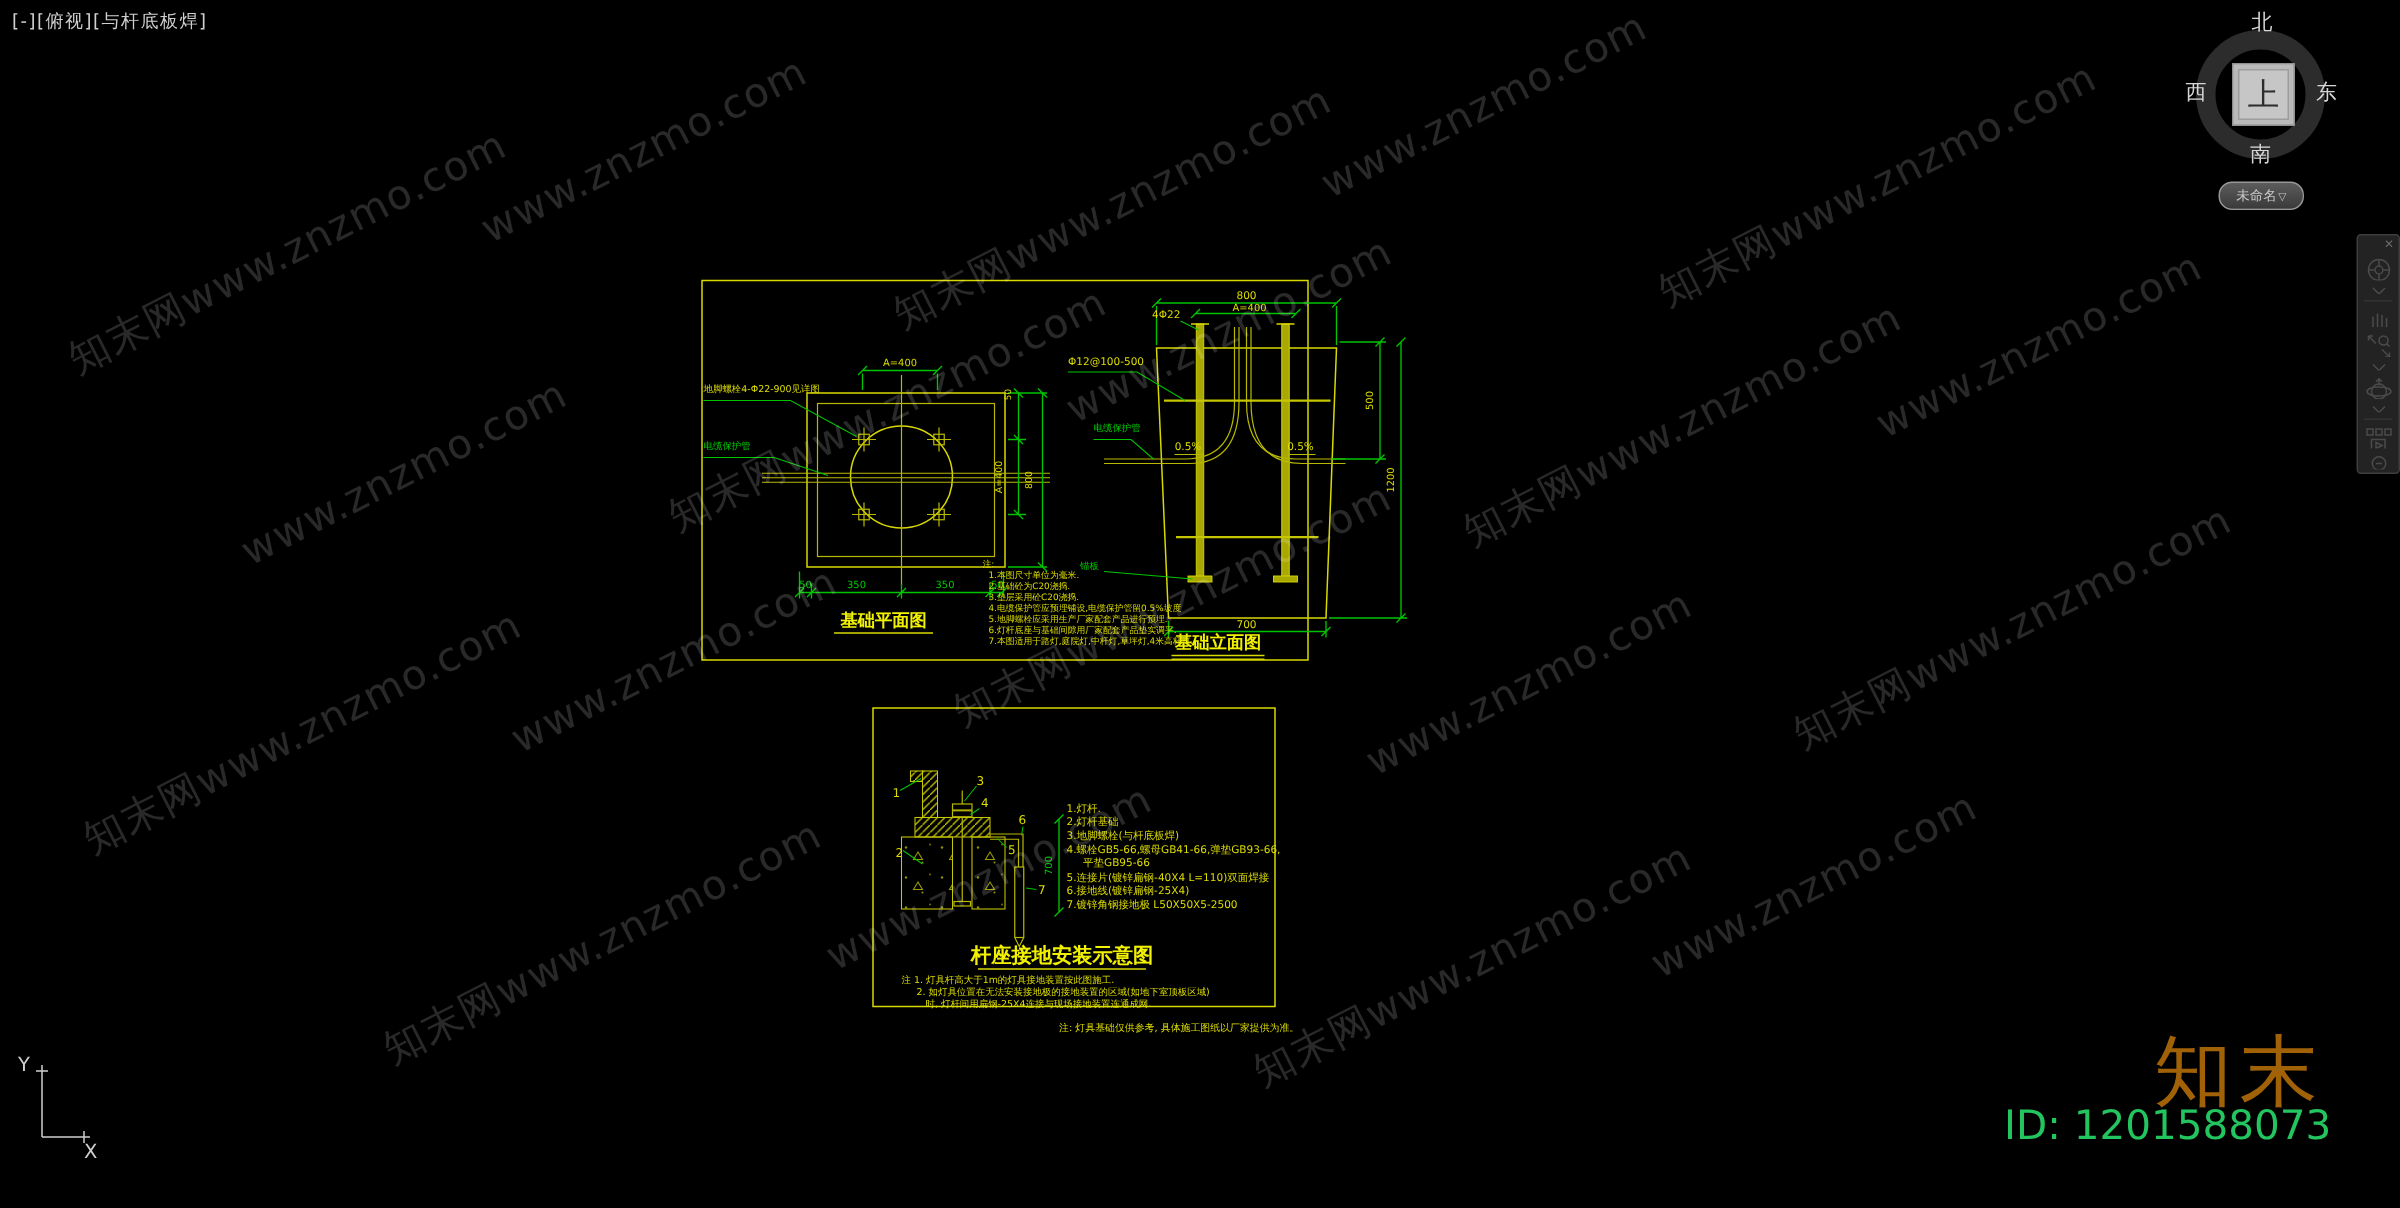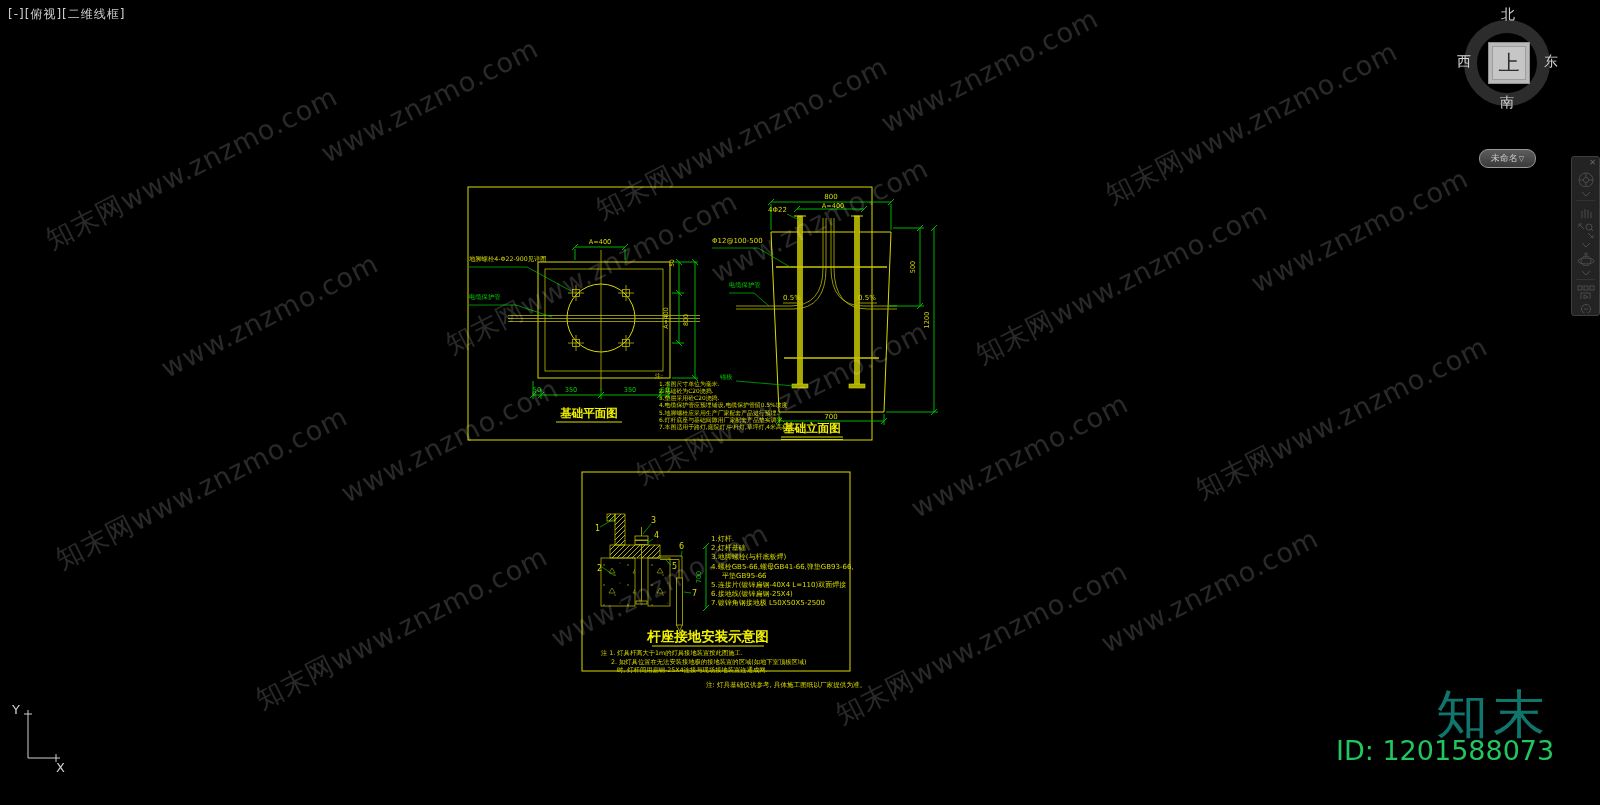--- a/index.html
+++ b/index.html
@@ -27,40 +27,40 @@
   .vc-ring{position:absolute;left:1464px;top:20px;width:60px;height:60px;border:13px solid #2c2c2c;
            border-radius:50%;z-index:20;}
   .vc-top{position:absolute;left:1488px;top:42px;width:40px;height:40px;background:#c6c6c6;
           border:1px solid #8f8f8f;box-shadow:inset 0 0 0 3px #b9b9b9,inset 0 0 0 4px #9d9d9d;
           display:flex;align-items:center;justify-content:center;z-index:21;}
   .vc-top span{color:#2d2d2d;font-size:21px;}
   .vc-label{position:absolute;color:#d6d6d6;font-size:14px;z-index:22;}
   .vc-n{left:1501px;top:6px;}.vc-w{left:1457px;top:53px;}.vc-e{left:1544px;top:53px;}.vc-s{left:1500px;top:94px;}
   .vc-menu{position:absolute;left:1479px;top:121px;width:55px;height:17px;border:1px solid #979797;
            border-radius:9px;background:linear-gradient(#5c5c5c,#3a3a3a);color:#c9c9c9;font-size:9px;
-           display:flex;align-items:center;justify-content:center;gap:1px;z-index:22;margin-top:28px;}
+           display:flex;align-items:center;justify-content:center;gap:1px;z-index:22;}
   
   .navbar{position:absolute;left:1571px;top:156px;width:27px;height:158px;background:#232323;
           border:1px solid #3e3e3e;border-radius:3px;z-index:20;display:flex;flex-direction:column;
           align-items:center;}
   .nav-close{align-self:flex-end;color:#6a6a6a;font-size:8px;line-height:10px;margin:1px 3px 0 0;}
   .nav-ic{margin:2px 0;}
   .nav-sep{width:19px;border-top:1px solid #333;margin:2px 0;}
   
-  .brand{position:absolute;left:1436px;top:680px;color:#0f766e;font-size:52px;letter-spacing:5px;z-index:25;font-family:Liberation Serif, serif;}
+  .brand{position:absolute;left:1436px;top:680px;color:#a16207;font-size:52px;letter-spacing:5px;z-index:25;font-family:Liberation Serif, serif;}
   .image-id{position:absolute;left:1336px;top:735px;color:#22c55e;font-size:27px;z-index:25;}
   
   svg.ucs{position:absolute;left:0;top:690px;z-index:20;}
 </style>
 </head>
 <body>
 
 <div class="stage">
 
-  <div class="vp-controls">[-][俯视][二维线框]</div>
+  <div class="vp-controls">[-][俯视][与杆底板焊]</div>
 
   <svg class="draw" width="1600" height="805" viewBox="0 0 1600 805">
     <defs>
       <pattern id="stip" width="24" height="20" patternUnits="userSpaceOnUse">
         <circle cx="4" cy="5" r="0.8" fill="#8f8f00"></circle>
         <circle cx="15" cy="15" r="0.7" fill="#8f8f00"></circle>
         <circle cx="20" cy="3" r="0.6" fill="#7b7b00"></circle>
         <path d="M9 13 h6 l-3 -5 z" fill="none" stroke="#9c9c00" stroke-width="0.7"></path>
       </pattern>
       <pattern id="hat" width="5" height="5" patternUnits="userSpaceOnUse">

